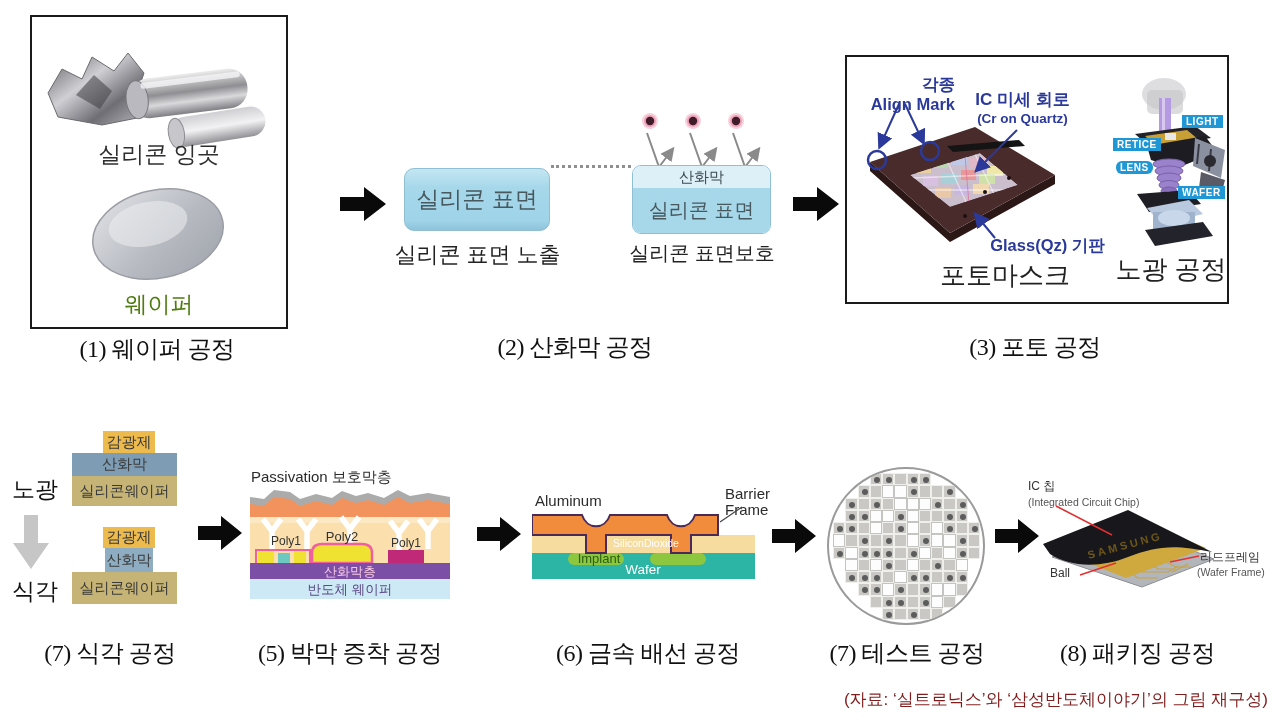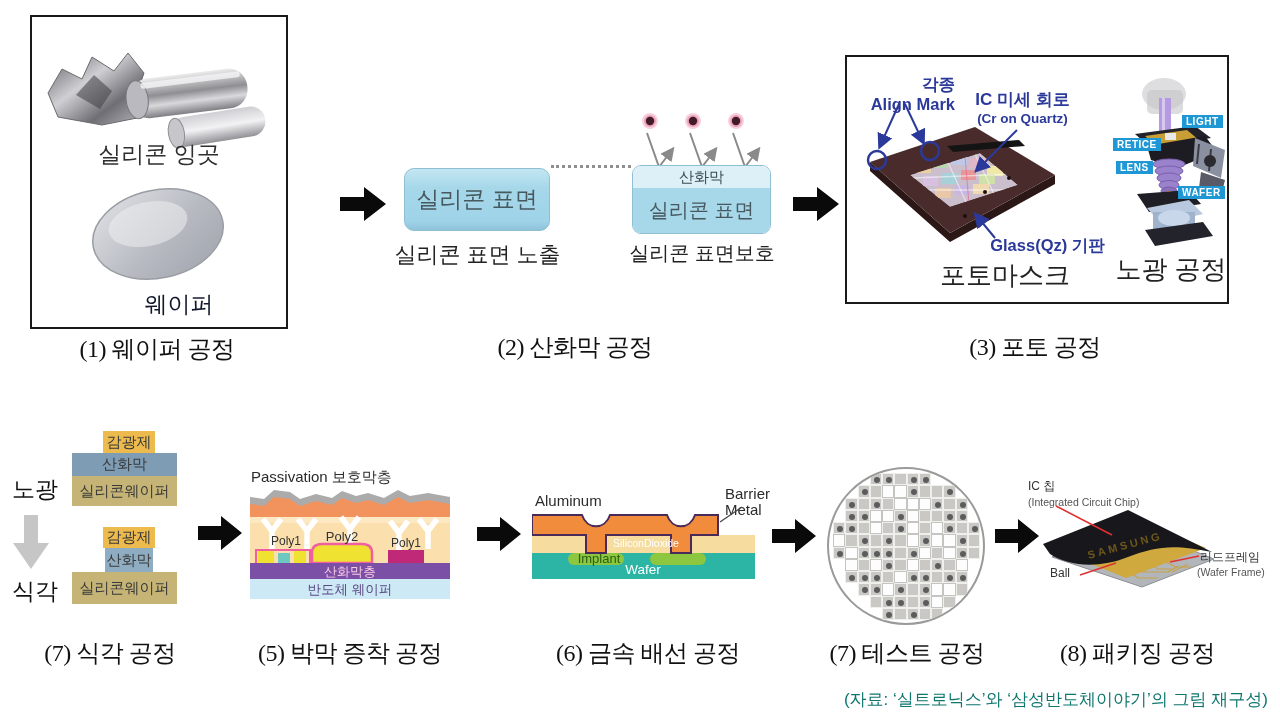--- a/index.html
+++ b/index.html
@@ -39,21 +39,21 @@
          border-radius:50%;box-sizing:border-box;overflow:hidden;background:#fff;}
   .wgrid{position:absolute;left:4px;top:4px;width:147px;height:147px;}
   .wcell{position:absolute;width:12.25px;height:12.25px;box-sizing:border-box;}
   .wc-gray{background:#c9c8c4;border:1px solid #efefec;}
   .wc-white{background:#fdfdfd;border:1px solid #c4c4c0;}
   .wdot{position:absolute;left:3px;top:3px;width:6px;height:6px;border-radius:50%;background:#5c5c5c;}
   
   .pkg-label{position:absolute;font-size:12px;color:#333;}
   .pkg-sub{position:absolute;font-size:10.5px;color:#555;}
   .source-note{position:absolute;left:700px;top:688px;width:568px;text-align:right;
-         font-size:17px;color:#0f766e;}
+         font-size:17px;color:#7f1d1d;}
 </style>
 </head>
 <body>
 
 <div id="stage">
 
   <div class="panel-box" style="left:30px;top:15px;width:254px;height:310px;">
     <svg class="abs" style="left:10px;top:8px;" width="232" height="125" viewBox="0 0 232 125">
       <defs>
         <linearGradient id="gmetal" x1="0" y1="0" x2="0" y2="1">
@@ -91,21 +91,21 @@
       <defs>
         <linearGradient id="gwafer" x1="0" y1="0" x2="1" y2="1">
           <stop offset="0" stop-color="#e2e4e8"></stop>
             <stop offset="0.55" stop-color="#b7bac1"></stop>
           <stop offset="1" stop-color="#9fa3ab"></stop>
         </linearGradient>
       </defs>
       <ellipse cx="88" cy="57" rx="66" ry="44" transform="rotate(-12 88 57)" fill="url(#gwafer)" stroke="#9a9da3" stroke-width="1.5"></ellipse>
       <ellipse cx="78" cy="47" rx="40" ry="22" transform="rotate(-12 78 47)" fill="#eceef1" opacity="0.55"></ellipse>
     </svg>
-    <div class="abs" style="left:0;top:272px;width:254px;text-align:center;font-size:23px;color:#0f172a;margin-left:20px;">웨이퍼</div>
+    <div class="abs" style="left:0;top:272px;width:254px;text-align:center;font-size:23px;color:#4d7c0f;">웨이퍼</div>
   </div>
   <div class="caption" style="left:30px;top:333px;width:254px;">(1) 웨이퍼 공정</div>
 
   <svg class="barrow" style="left:340px;top:187px;" width="46" height="34" viewBox="0 0 46 34">
     <polygon points="0,10 24,10 24,0 46,17 24,34 24,24 0,24" fill="#0a0a0a"></polygon>
   </svg>
 
   <div class="oxbox1">
     <span>실리콘 표면</span>
   </div>
@@ -237,21 +237,21 @@
     <ellipse cx="52" cy="119" rx="8" ry="4" fill="#8a70bc" stroke="#7a60aa"></ellipse>
     <circle cx="52" cy="124" r="5" fill="#e8a040"></circle>
     <polygon points="20,122 72,118 84,132 32,140" fill="#1e1e24"></polygon>
     <polygon points="30,136 72,128 86,142 44,152" fill="#b8c8de"></polygon>
     <rect x="36" y="140" width="42" height="24" fill="#9fb4cc"></rect>
     <ellipse cx="57" cy="146" rx="16" ry="8" fill="#c8d8ea"></ellipse>
     <polygon points="28,158 86,150 96,164 38,174" fill="#23232b"></polygon>
   </svg>
   <div class="machine-tag" style="left:1182px;top:115px;">LIGHT</div>
   <div class="machine-tag" style="left:1113px;top:138px;">RETICE</div>
-  <div class="machine-tag" style="left:1116px;top:161px;">LENS</div>
+  <div class="machine-tag" style="left:1116px;top:161px;border-radius:6px;">LENS</div>
   <div class="machine-tag" style="left:1178px;top:186px;">WAFER</div>
   <div class="sub-caption" style="left:1115px;top:252px;width:112px;font-size:26px;">노광 공정</div>
 
   <div class="caption" style="left:895px;top:331px;width:280px;">(3) 포토 공정</div>
 
   <div class="step-label" style="left:12px;top:474px;">노광</div>
   <div class="layer" style="left:103px;top:431px;width:52px;height:22px;background:#ecba4d;">감광제</div>
   <div class="layer" style="left:72px;top:453px;width:105px;height:23px;background:#7e9db5;">산화막</div>
   <div class="layer" style="left:72px;top:476px;width:105px;height:30px;background:#c5b476;">실리콘웨이퍼</div>
 
@@ -304,21 +304,21 @@
     <rect x="0" y="92" width="200" height="20" fill="#cde9f6"></rect>
     <text x="100" y="107" text-anchor="middle" font-size="13.5" fill="#5a4a85">반도체 웨이퍼</text>
   </svg>
   <div class="caption" style="left:240px;top:637px;width:220px;">(5) 박막 증착 공정</div>
 
   <svg class="barrow" style="left:477px;top:517px;" width="44" height="34" viewBox="0 0 44 34">
     <polygon points="0,10 23,10 23,0 44,17 23,34 23,24 0,24" fill="#0a0a0a"></polygon>
   </svg>
 
   <div class="small-label" style="left:535px;top:492px;">Aluminum</div>
-  <div class="small-label" style="left:725px;top:486px;width:60px;line-height:16px;">Barrier Metal</div>
+  <div class="small-label" style="left:725px;top:486px;width:60px;line-height:16px;">Barrier Frame</div>
   <svg class="abs" style="left:532px;top:505px;" width="223" height="74" viewBox="0 0 223 74">
     <rect x="0" y="48" width="223" height="26" fill="#2cb4a4"></rect>
     <rect x="36" y="48" width="56" height="12" rx="6" fill="#8dc63f"></rect>
     <rect x="118" y="48" width="56" height="12" rx="6" fill="#8dc63f"></rect>
     <rect x="0" y="30" width="223" height="18" fill="#f7dc9f"></rect>
     <path d="M0,10 L50,10 C55,25 73,25 78,10 L135,10 C140,25 158,25 163,10 L186,10 L186,30 L159,30 L159,48 L139,48 L139,30 L74,30 L74,48 L54,48 L54,30 L0,30 Z" fill="#f08c3c" stroke="#4a2a58" stroke-width="2"></path>
     <line x1="210" y1="2" x2="188" y2="17" stroke="#444" stroke-width="1.2"></line>
     <text x="114" y="42" text-anchor="middle" font-size="10.5" fill="#ffffff">SiliconDioxide</text>
     <text x="67" y="58" text-anchor="middle" font-size="13" fill="#2a6010">Implant</text>
     <text x="111" y="69" text-anchor="middle" font-size="13.5" fill="#ffffff">Wafer</text>

